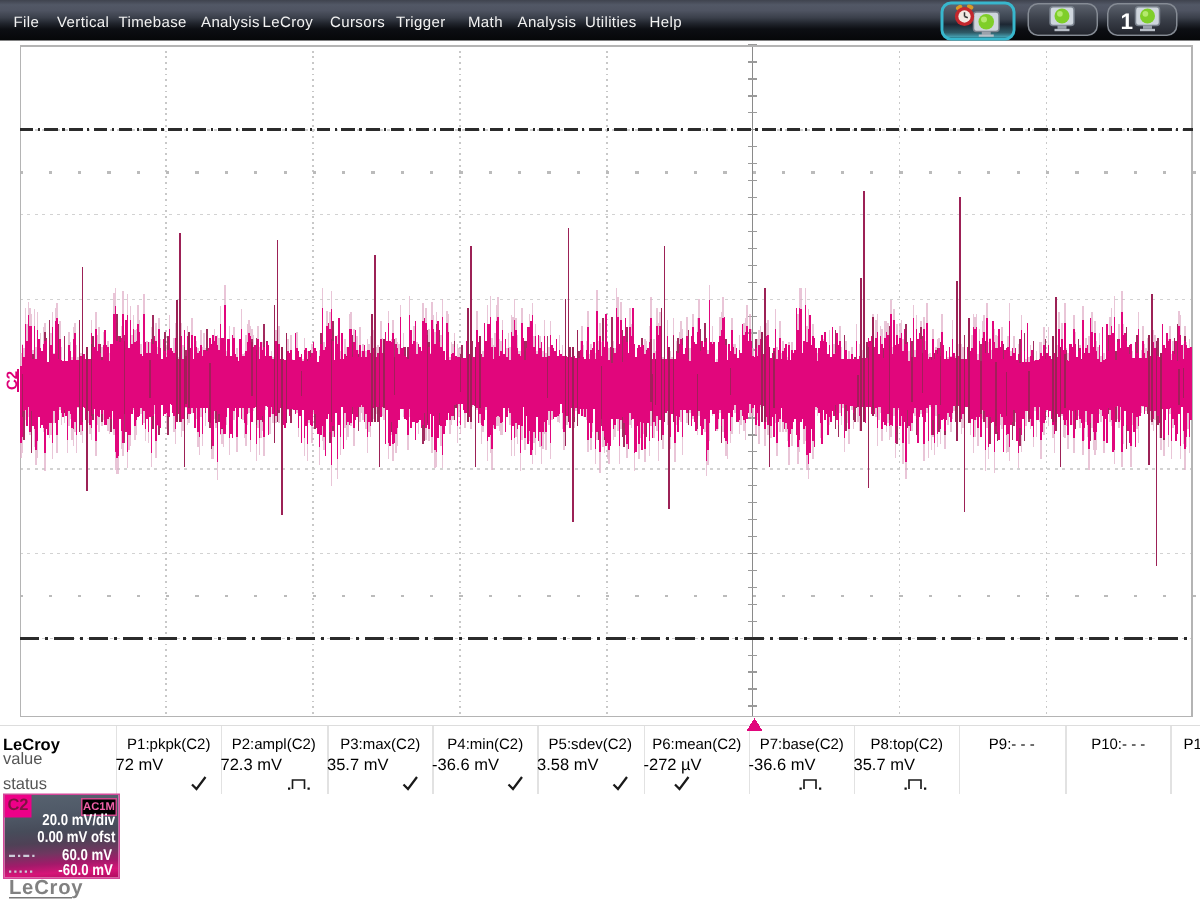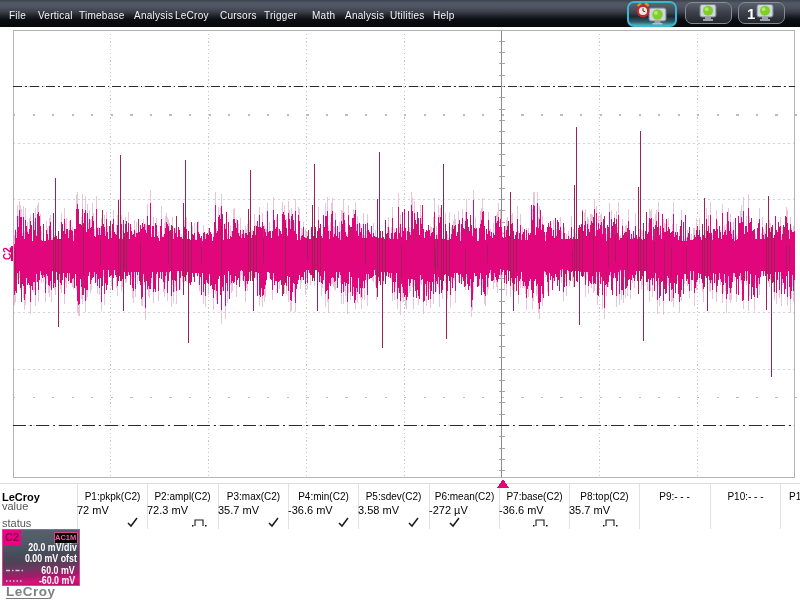--- a/index.html
+++ b/index.html
@@ -316,21 +316,21 @@
         <rect x="546" y="9" width="1.5" height="1.5"></rect>
       <rect x="603" y="9" width="1.5" height="1.5"></rect>
         <rect x="616" y="9" width="1.5" height="1.5"></rect>
     </g>
   </svg>
 
   <div id="chbox">
     <div style="position:absolute;left:0px;top:0px;width:18px;height:15px;background:#ee0088;
          color:#7c1340;font-size:11px;font-weight:bold;text-align:center;line-height:15px;">C2</div>
     <div style="position:absolute;right:1px;top:2px;width:22px;height:10px;background:#000;
-         border:1px solid #d0488c;color:#f060a8;font-size:7.5px;font-weight:bold;text-align:left;line-height:10px;">AC1M</div>
+         border:1px solid #d0488c;color:#f060a8;font-size:7.5px;font-weight:bold;text-align:center;line-height:10px;">AC1M</div>
     <span class="t" style="top:11px">20.0 mV/div</span>
     <span class="t" style="top:21.5px">0.00 mV ofst</span>
     <span class="t" style="top:34px;right:4px">60.0 mV</span>
     <span class="t" style="top:44px;right:4px">-60.0 mV</span>
     <svg width="76" height="55" style="position:absolute;left:0;top:0">
       <line x1="3" y1="40.5" x2="22" y2="40.5" stroke="#ccccd8" stroke-width="1.5" stroke-dasharray="4 2 1.5 2"></line>
       <line x1="3" y1="51" x2="20" y2="51" stroke="#ccccd8" stroke-width="1.5" stroke-dasharray="1.5 2"></line>
     </svg>
   </div>
 

